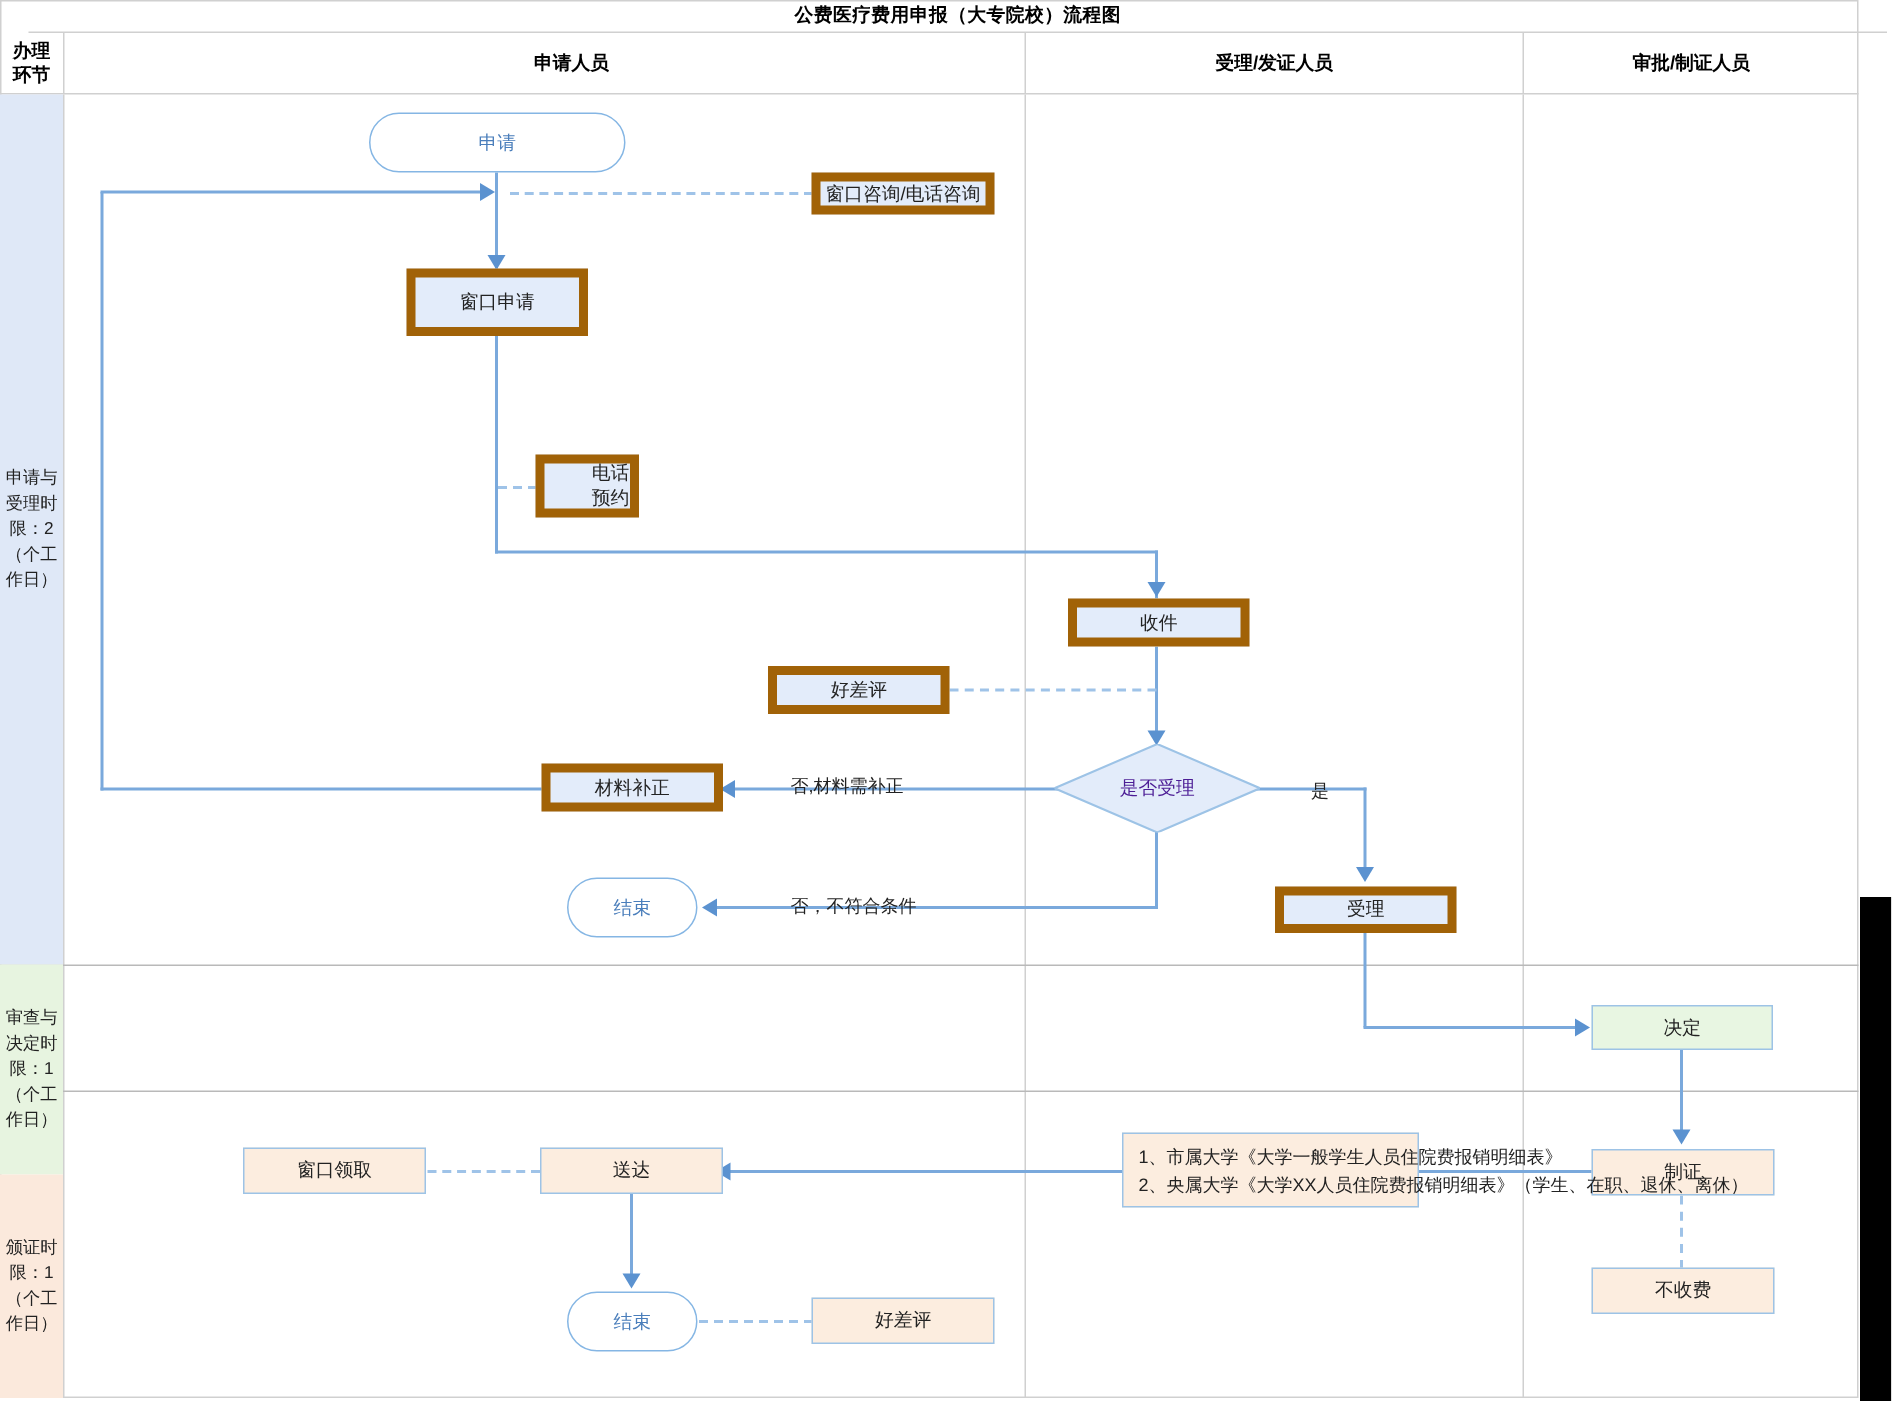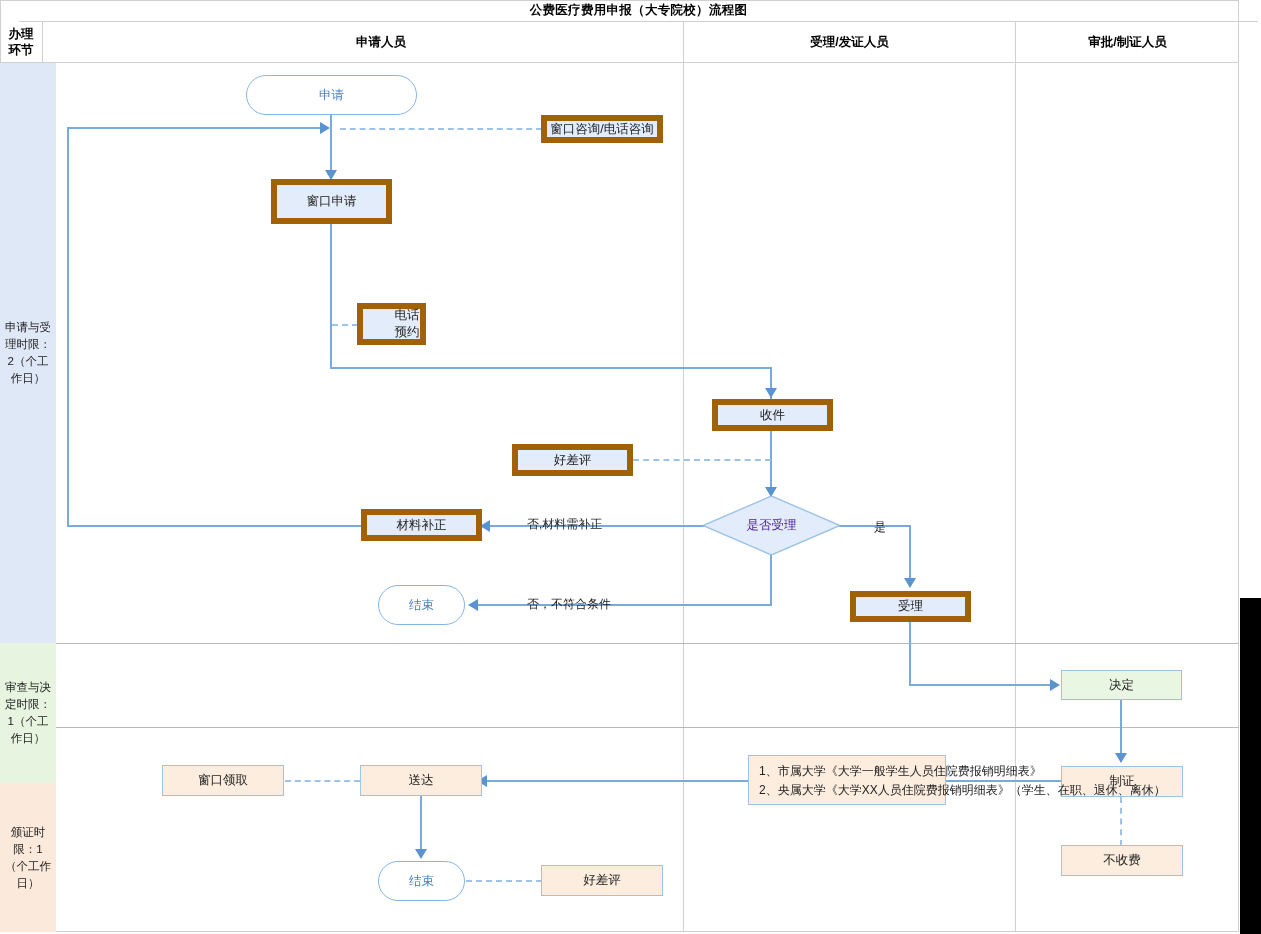--- a/index.html
+++ b/index.html
@@ -84,21 +84,21 @@
     left: 0;
     width: 1239px;
     height: 1px;
     background: #b9b9b9;
   }
 
   
   .stage-cell {
     position: absolute;
     left: 0;
-    width: 56px;
+    width: 42px;
     box-sizing: border-box;
     display: flex;
     align-items: center;
     justify-content: center;
     text-align: center;
     font-size: 11.5px;
     line-height: 17px;
     color: #222;
     padding: 2px 3px;
   }

